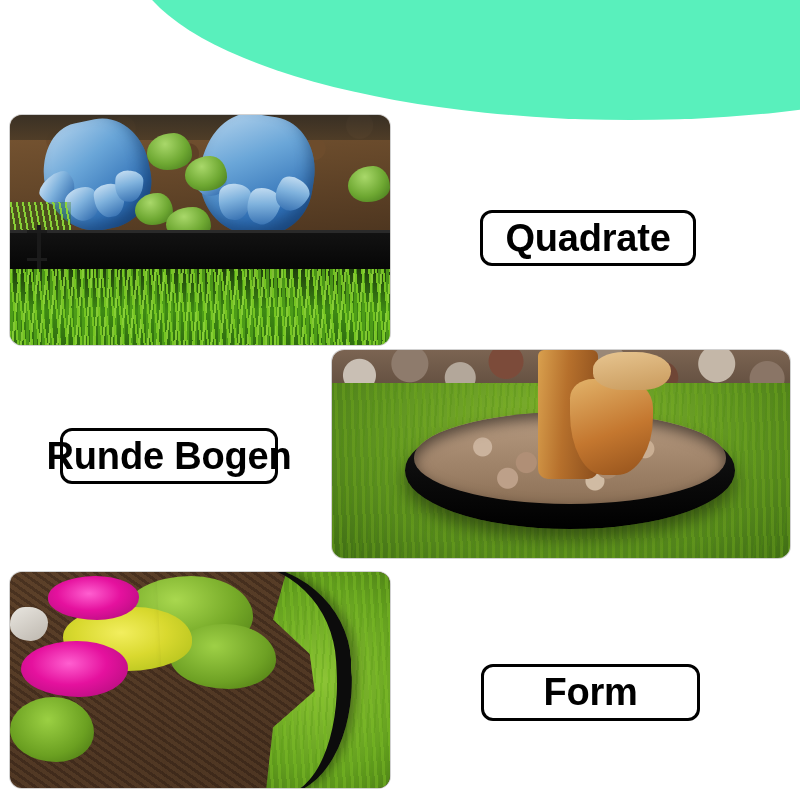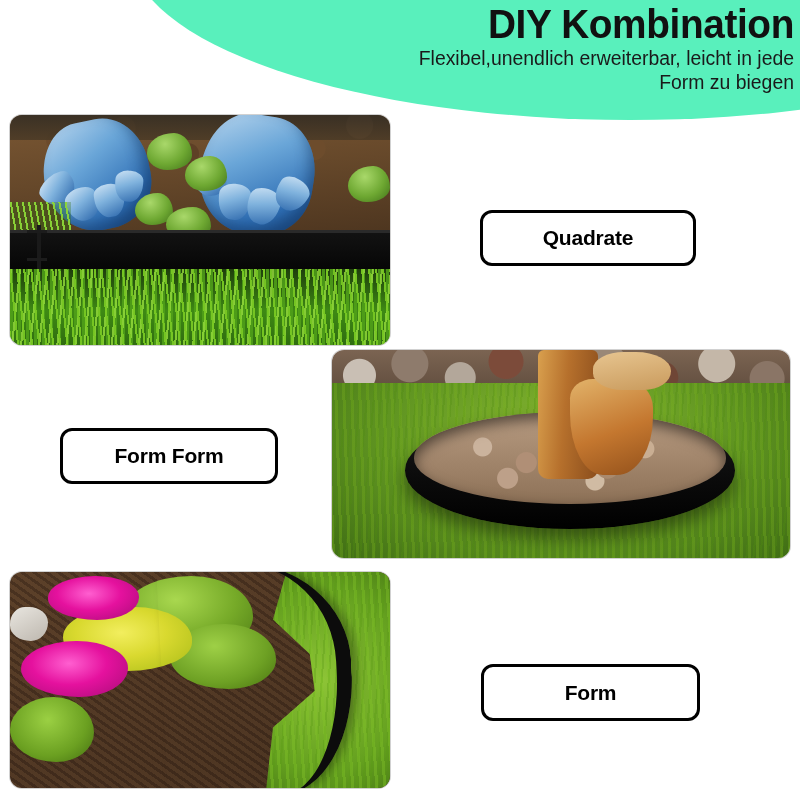--- a/index.html
+++ b/index.html
@@ -258,40 +258,35 @@
     position: absolute;
     background: #ffffff;
     border: 3px solid #000000;
     border-radius: 12px;
     display: flex;
     align-items: center;
     justify-content: center;
     box-sizing: border-box;
   }
   .label-box span {
-    font-size: 21px;
+    font-size: 38px;
     font-weight: bold;
     color: #000000;
     letter-spacing: -0.2px;
     white-space: nowrap;
   }
   #label-quadrate   { left: 480px; top: 210px; width: 216px; height: 56px; }
   #label-runde-form { left: 60px;  top: 428px; width: 218px; height: 56px; }
   #label-bogen      { left: 481px; top: 664px; width: 219px; height: 57px; }
 </style>
 </head>
 <body>
 
 <div id="header-banner">
   <div id="header-shape"></div>
-  <div id="header-text-block">
-    <div id="header-title">DIY Kombination</div>
-    <div class="header-sub-line">Flexibel,unendlich erweiterbar, leicht in jede</div>
-    <div class="header-sub-line">Form zu biegen</div>
-  </div>
 </div>
 
 <div class="photo" id="photo-planting">
   <div class="photo-inner">
     <div class="p1-soil"></div>
     <div class="p1-dark-top"></div>
 
     <div class="p1-glove p1-glove-l">
       <div class="p1-finger" style="left:-6%;top:42%;width:34%;height:26%;transform:rotate(-28deg);"></div>
       <div class="p1-finger" style="left:16%;top:58%;width:30%;height:30%;transform:rotate(-10deg);"></div>
@@ -347,17 +342,17 @@
     <div class="p3-pink p3-pink-b"></div>
     <div class="p3-lawn"></div>
     <div class="p3-edge"></div>
   </div>
 </div>
 
 <div class="label-box" id="label-quadrate">
   <span>Quadrate</span>
 </div>
 <div class="label-box" id="label-runde-form">
-  <span>Form Form</span>
+  <span>Runde Bogen</span>
 </div>
 <div class="label-box" id="label-bogen">
   <span>Form</span>
 </div>
 
 </body></html>

